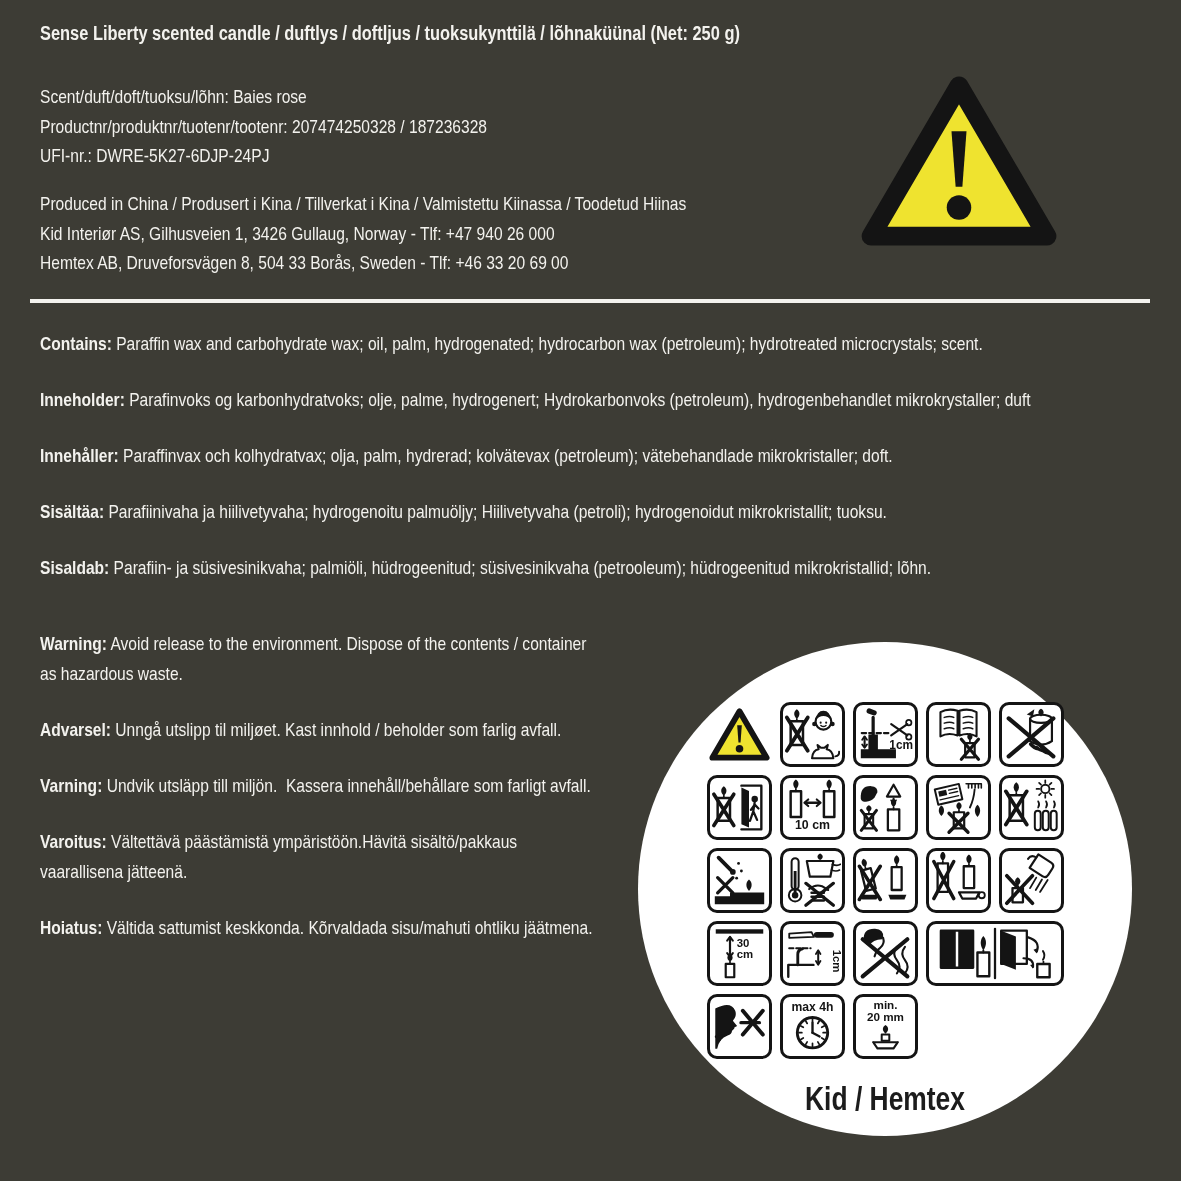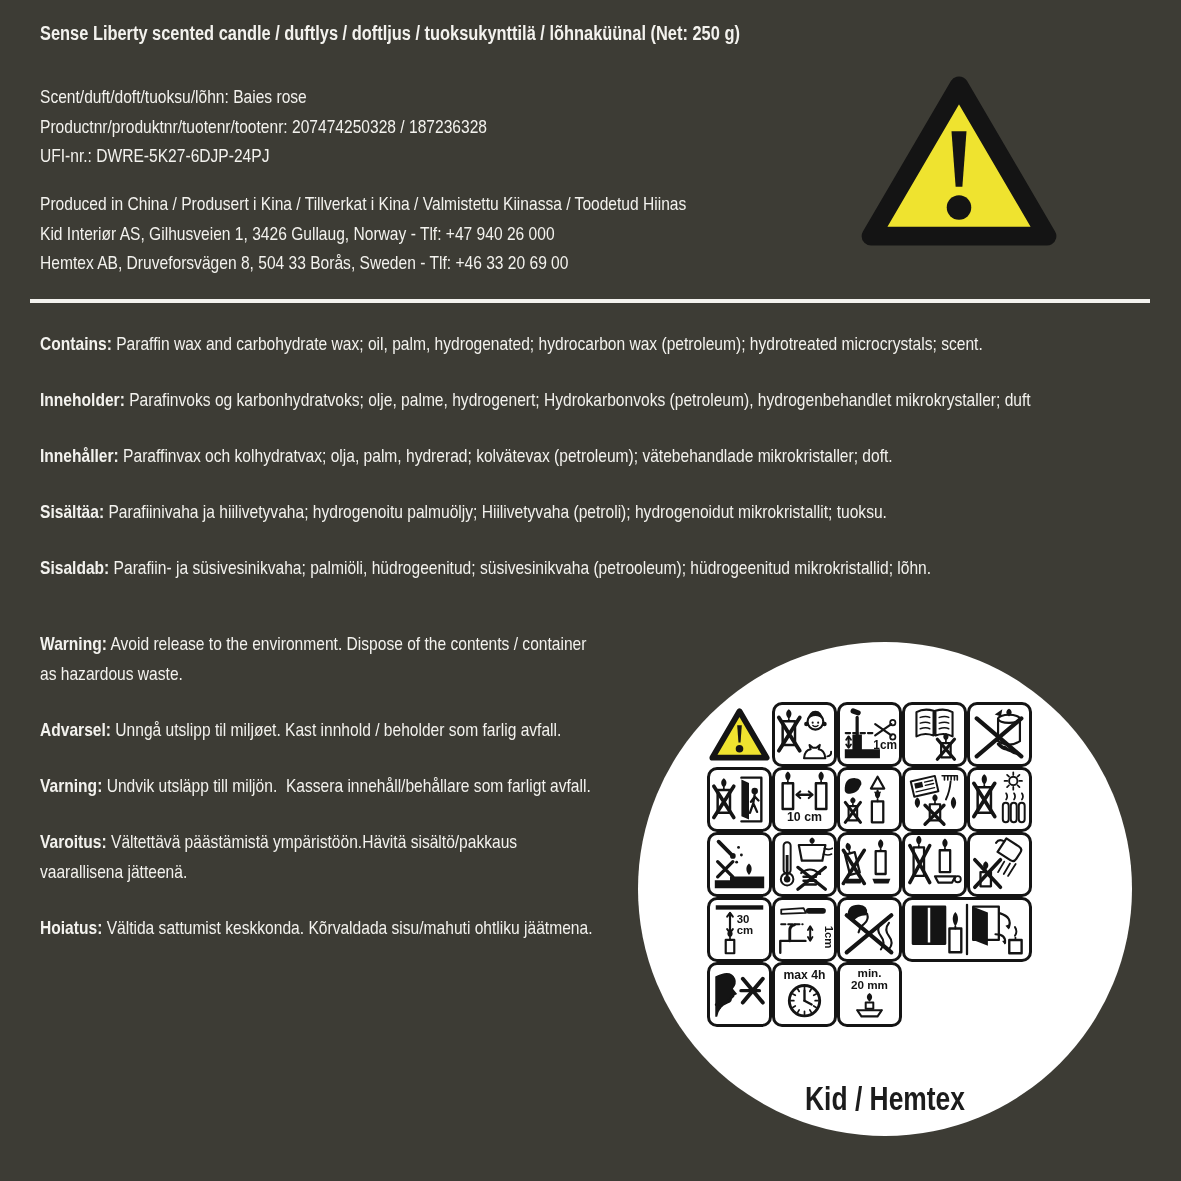--- a/index.html
+++ b/index.html
@@ -23,21 +23,21 @@
   .block{position:absolute;left:40px;font-size:19px;line-height:29.5px;}
   #info-lines{top:82px}
   #producer-lines{top:189px}
   .divider{position:absolute;left:30px;top:299px;width:1120px;height:3.5px;background:var(--text);}
   #contents-list{top:334px;font-size:19px;}
   #contents-list .line{line-height:19px;margin-bottom:37px;}
   #warnings-list{top:629px;font-size:19px;line-height:30px;max-width:840px;}
   #warnings-list .w-item{margin-bottom:26px;}
   b{font-weight:bold}
   .circle{position:absolute;left:638px;top:642px;width:494px;height:494px;border-radius:50%;background:var(--circle-background);}
-  .grid{position:absolute;left:69px;top:60px;display:grid;grid-template-columns:repeat(5,65px);grid-auto-rows:65px;}
+  .grid{position:absolute;left:69px;top:60px;display:grid;grid-template-columns:repeat(5,65px);grid-auto-rows:65px;gap:8px;}
   .cell{background:#fff;border:3px solid var(--pictogram-ink);border-radius:10px;box-sizing:border-box;
         display:flex;align-items:center;justify-content:center;padding:1px;}
   .cell svg{width:100%;height:100%;display:block;}
   .cell.plain{border:none;padding:0 2px;background:transparent;}
   .cell.wide{grid-column:span 2;}
   .brand{position:absolute;left:0;right:0;top:438px;text-align:center;color:#1c1c1c;font-size:33px;font-weight:bold;
          transform:scaleX(0.8);transform-origin:50% 0;white-space:pre;}
   .big-triangle{position:absolute;left:860px;top:74px;width:198px;height:174px;}
   .big-triangle svg{width:100%;height:100%;display:block;}
 </style>

